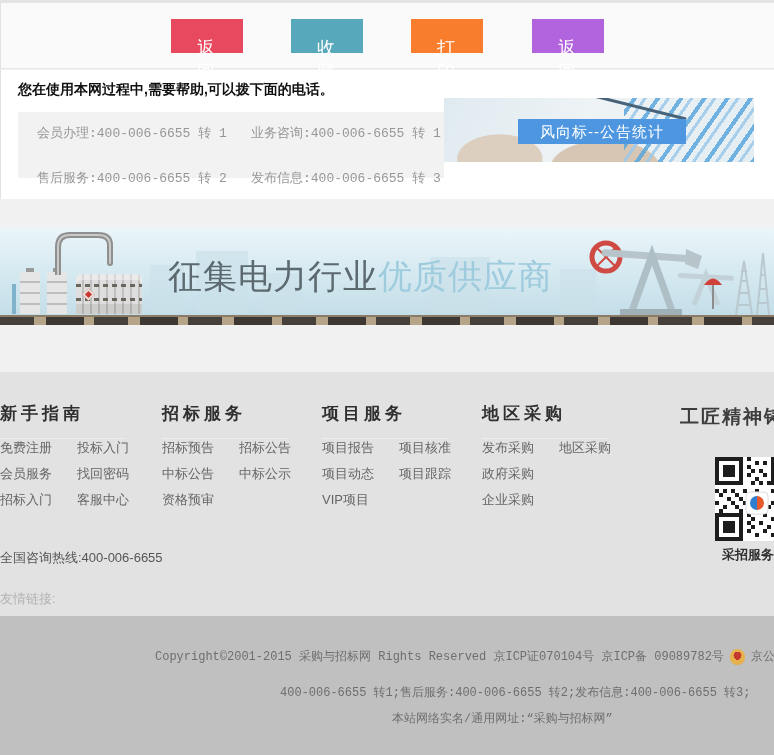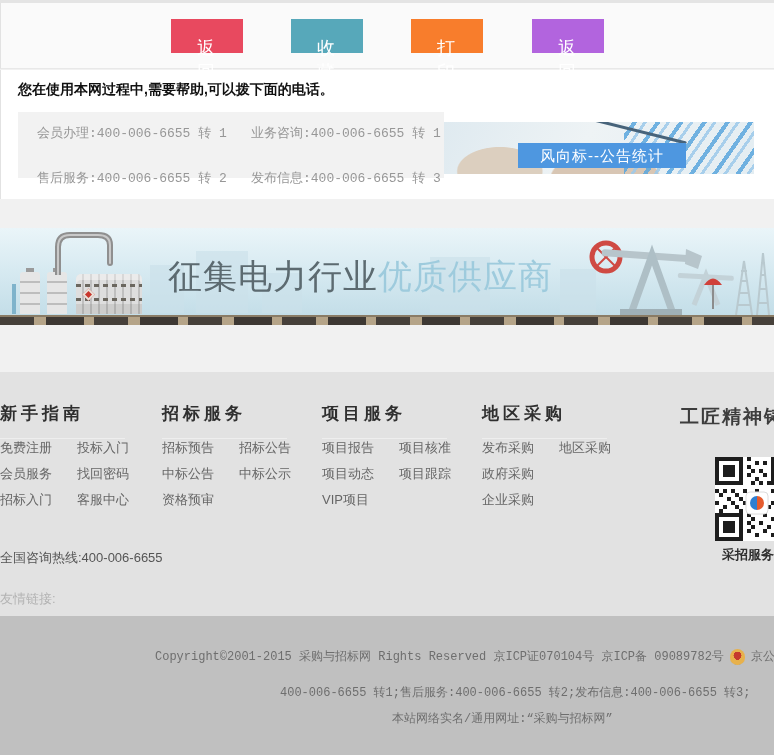--- a/index.html
+++ b/index.html
@@ -19,21 +19,21 @@
   .tb-purple{left:531px;background:#b264de;}
 
   
   .help{position:absolute;top:70px;left:0;width:774px;height:129px;background:#fff;
         border-left:1px solid #e2e2e2;}
   .notice{position:absolute;left:17px;top:11px;margin:0;font-size:14px;font-weight:bold;color:#111;}
   .phone-box{position:absolute;left:17px;top:42px;width:426px;height:66px;background:#f2f2f2;
              display:grid;grid-template-columns:214px 1fr;padding:11px 0 0 19px;row-gap:23px;
              font-size:13px;color:#979797;font-family:"Liberation Mono","DejaVu Sans Mono",monospace;}
   .phone-item{line-height:22px;white-space:nowrap;}
-  .promo{position:absolute;left:443px;top:52px;width:310px;height:52px;overflow:hidden;cursor:pointer;
+  .promo{position:absolute;left:443px;top:28px;width:310px;height:64px;overflow:hidden;cursor:pointer;
          background:
            radial-gradient(70px 40px at 18% 95%,#dccfbf 0 60%,transparent 62%),
            radial-gradient(90px 46px at 52% 110%,#d8c6b4 0 60%,transparent 62%),
            linear-gradient(115deg,#dfeaf0 0%,#eef3f5 45%,#e3edf2 100%);}
   .promo-stripes{position:absolute;right:0;top:0;width:130px;height:66px;opacity:.85;
          background:repeating-linear-gradient(125deg,transparent 0 7px,#5aa6dd 7px 11px,
                     transparent 11px 16px,#9cc9ea 16px 19px);}
   .promo-pen{position:absolute;left:148px;top:8px;width:96px;height:3px;background:#47637a;
              transform:rotate(14deg);border-radius:2px;}
   .promo-label{position:absolute;left:74px;top:21px;width:168px;height:25px;background:#4e97e0;

